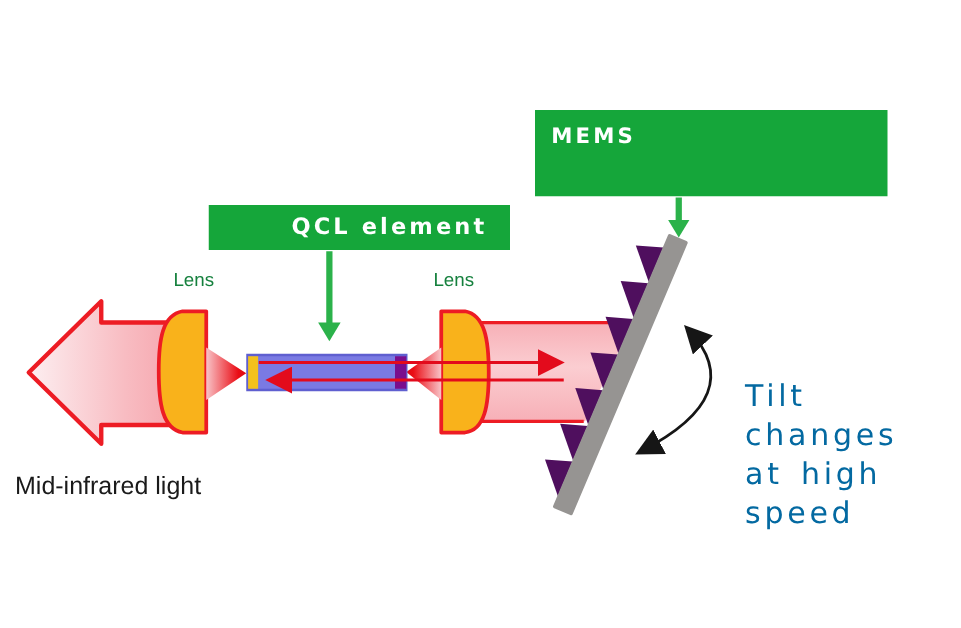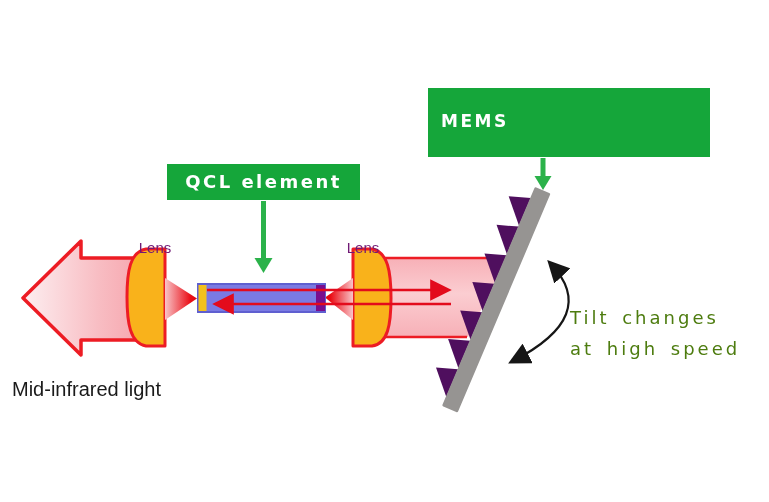--- a/index.html
+++ b/index.html
@@ -1,30 +1,30 @@
 <!DOCTYPE html>
 <html><head>
 <meta charset="utf-8">
 <style>
   html,body{margin:0;padding:0;background:#fff;}
   .stage{position:relative;width:769px;height:502px;background:#ffffff;overflow:hidden;
          font-family:"Liberation Sans",sans-serif;}
   .stage svg{position:absolute;left:0;top:0;}
   .lbl{position:absolute;z-index:3;}
   .green-box{background:#15a63a;color:#ffffff;font-family:"DejaVu Sans",sans-serif;
-             font-weight:bold;letter-spacing:2.5px;}
+             font-weight:bold;letter-spacing:2.5px;padding-left:48px;}
   .qcl-box{left:167px;top:164px;width:193px;height:36px;line-height:36px;
            text-align:center;font-size:18px;}
   .mems-box{left:428px;top:88px;width:282px;height:69px;font-size:17px;
-            padding:19px 0 0 13px;box-sizing:border-box;line-height:29px;}
-  .lens-lbl{color:#701a75;font-size:15px;width:44px;text-align:center;top:239px;}
+            padding:7px 0 0 13px;box-sizing:border-box;line-height:29px;}
+  .lens-lbl{color:#15803d;font-size:15px;width:44px;text-align:center;top:216px;}
   .lens-lbl-left{left:133px;}
   .lens-lbl-right{left:341px;}
   .emission-lbl{left:12px;top:378px;color:#1a1a1a;font-size:20px;line-height:22px;}
-  .tilt-lbl{left:570px;top:302px;color:#4d7c0f;font-size:18px;line-height:31px;
+  .tilt-lbl{left:596px;top:302px;color:#0369a1;font-size:24px;line-height:31px;
             font-family:"DejaVu Sans",sans-serif;letter-spacing:3px;word-spacing:4px;}
 </style>
 </head>
 <body>
 
 <div class="stage">
 
   <svg width="769" height="502" viewBox="0 0 769 502">
     <defs>
       <linearGradient id="gradArrow" x1="0" y1="0" x2="1" y2="0">

